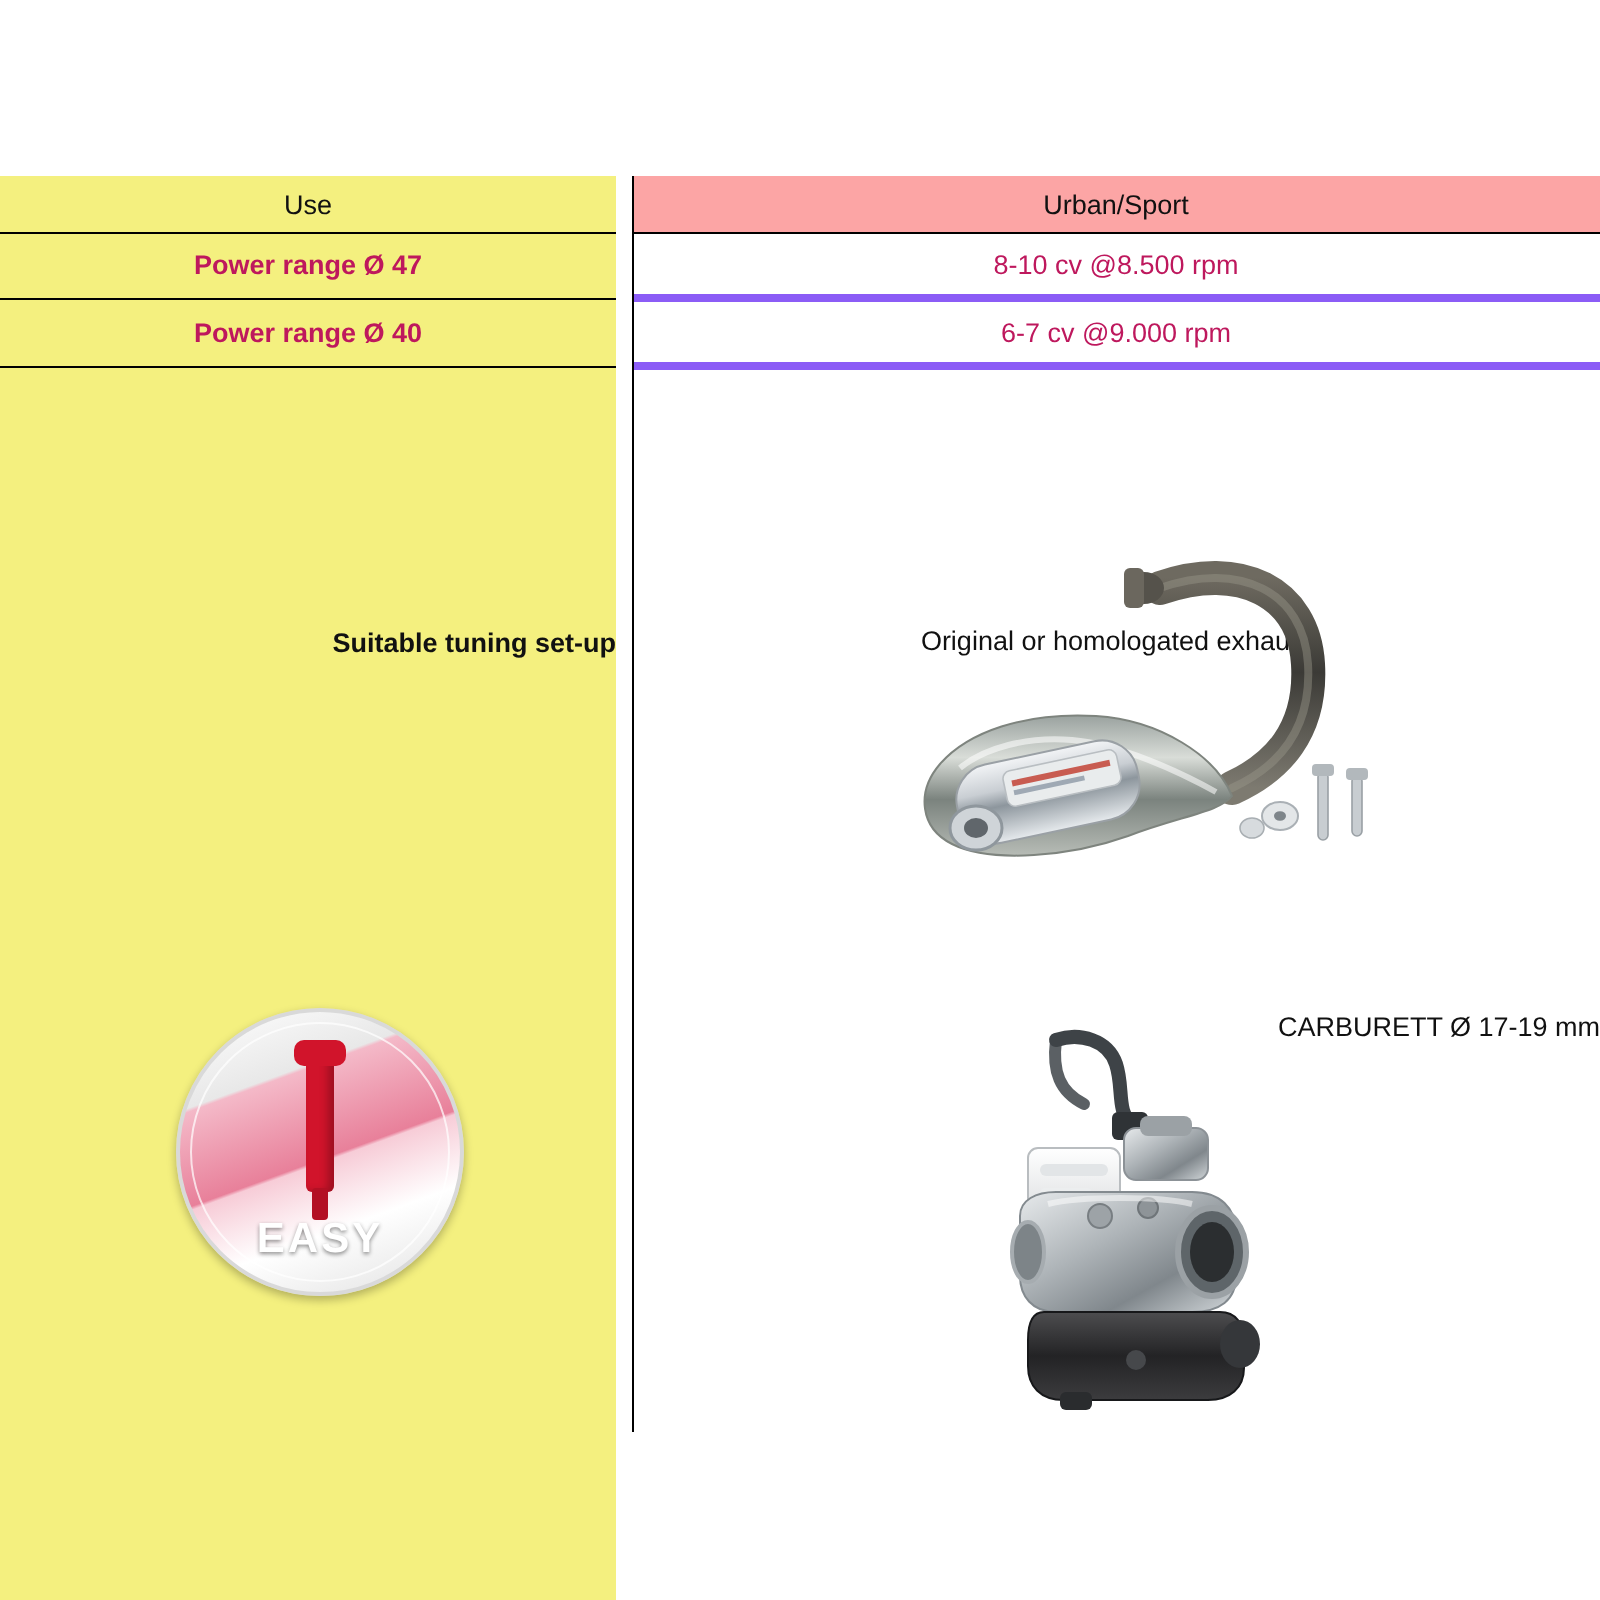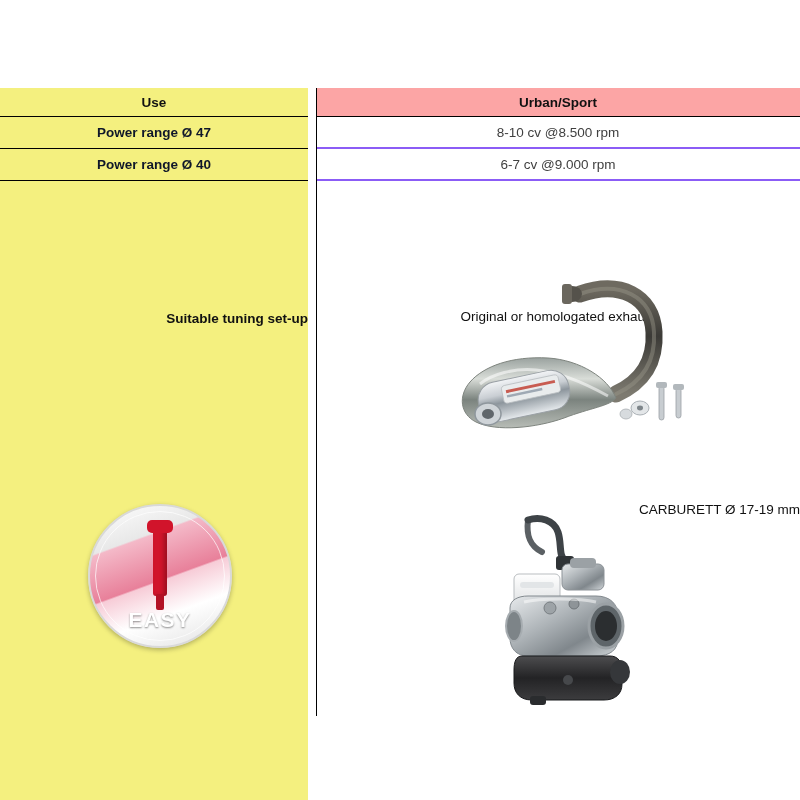--- a/index.html
+++ b/index.html
@@ -47,41 +47,41 @@
 
   .col-right {
     width: 484px;
     background: #ffffff;
     text-align: center;
   }
 
   .row-header .col-left,
   .row-header .col-right {
     height: 28px;
-    font-weight: bold;
+    font-weight: normal;
     font-size: 13.5px;
     color: #111111;
     border-bottom: 1px solid #000000;
   }
   .row-header .col-right {
     background: #fca5a5;
   }
 
   .row-data .col-left {
     height: 30px;
     font-weight: bold;
     font-size: 13.5px;
-    color: #0f172a;
+    color: #be185d;
     border-bottom: 1px solid #000000;
   }
   .row-data .col-right {
     height: 30px;
     font-size: 13.5px;
-    color: #404040;
-    border-bottom: 2px solid #8b5cf6;
+    color: #be185d;
+    border-bottom: 4px solid #8b5cf6;
   }
 
   .row-body .col-left {
     height: 628px;
     vertical-align: top;
   }
   .row-body .col-right {
     height: 628px;
     vertical-align: top;
   }

